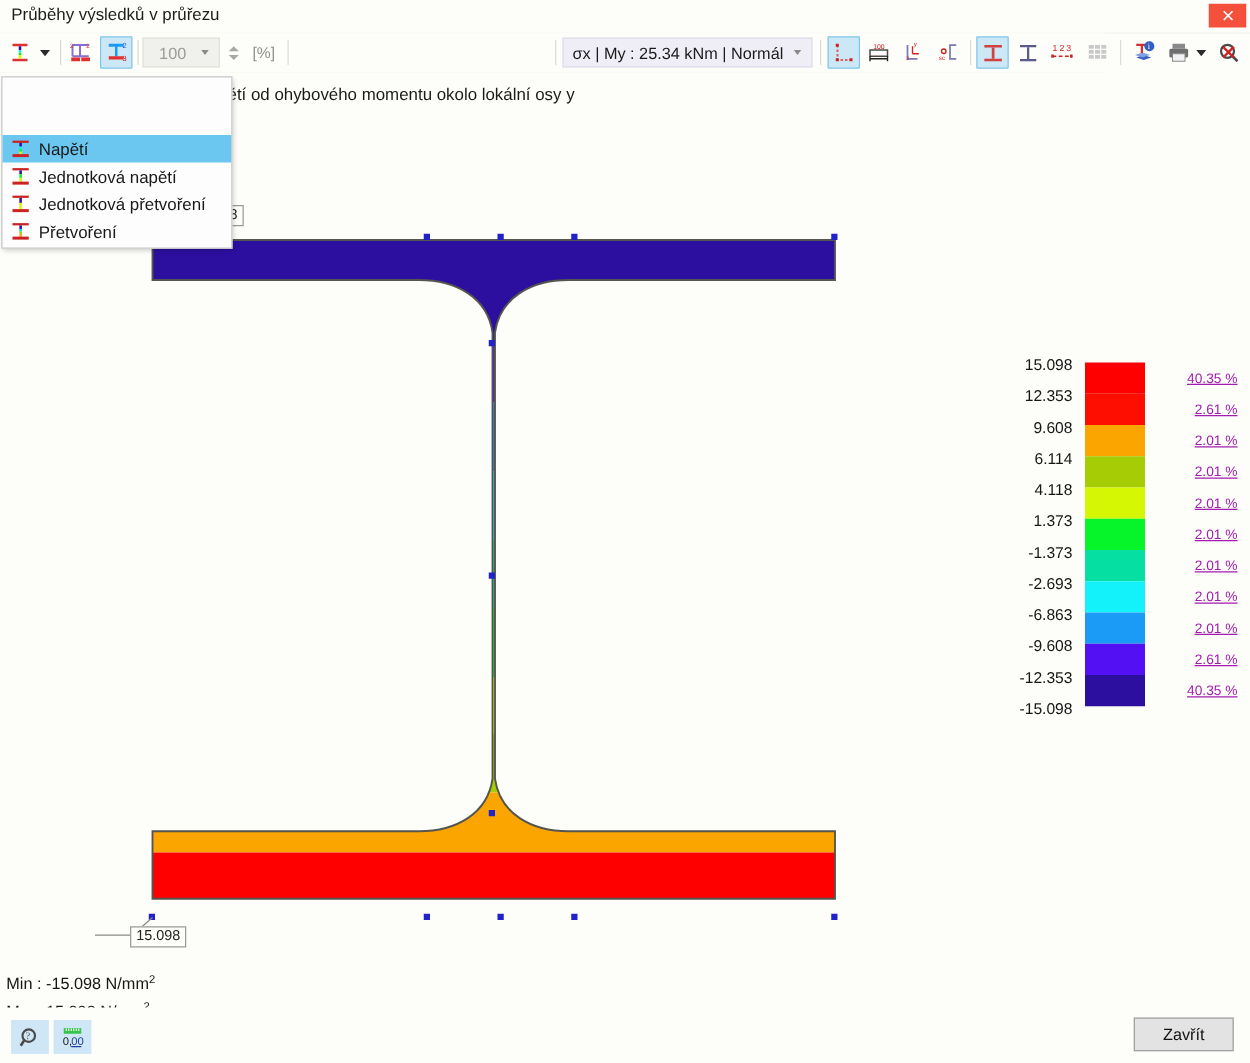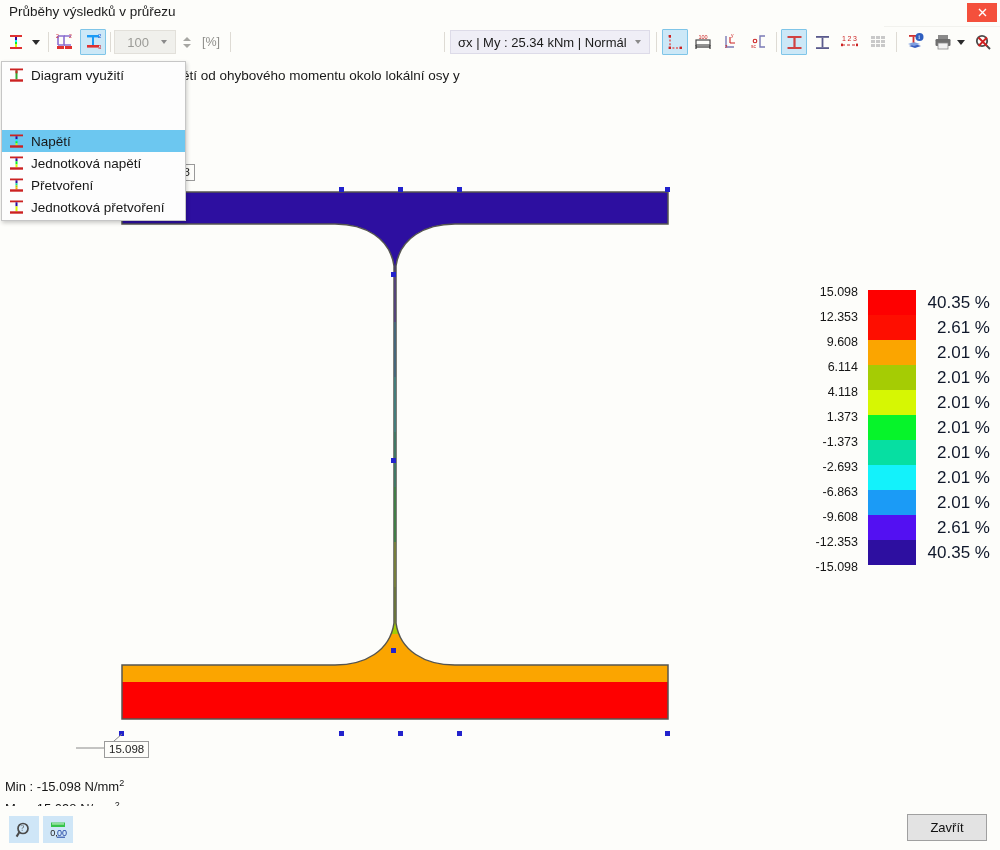--- a/index.html
+++ b/index.html
@@ -113,21 +113,21 @@
   .leg-vals{position:absolute;left:0;top:0;width:68px;}
   .leg-val{
     position:absolute;right:0;font-size:12.5px;color:#161616;text-align:right;
     white-space:nowrap;
   }
   .leg-swatches{position:absolute;left:78px;top:9px;width:48px;}
   .leg-sw{width:48px;height:25px;}
   .leg-pcts{position:absolute;left:136px;top:9px;width:64px;}
   .leg-pct{
     height:25px;display:flex;align-items:center;justify-content:flex-end;
-    font-size:17px;color:#0f172a;white-space:nowrap;
+    font-size:11px;color:#a21caf;white-space:nowrap;text-decoration:underline;
   }
 
   
   .status{position:absolute;left:5px;top:774px;font-size:13px;color:#161616;line-height:18px;}
   .status div{white-space:nowrap;}
   sup{font-size:9px;vertical-align:super;}
 
   
   .footer{position:absolute;left:0;top:806px;width:1000px;height:44px;background:#fdfdfa;}
   .fbtn{
@@ -478,31 +478,20 @@
       </g>
       <text x="2.2" y="16" font-size="9" fill="#1a1a1a" font-family="Liberation Sans, sans-serif">0,</text>
       <text x="9" y="16" font-size="9" fill="#1a3fa0" font-family="Liberation Sans, sans-serif">00</text>
       <path d="M9 17.2h8" stroke="#1a3fa0" stroke-width="1"></path>
     </svg>
   </div>
   <button class="closebtn">Zavřít</button>
 </div>
 
 <div class="menu">
-  <div class="mitem">
-    <span class="micon">
-      <svg width="17" height="17" viewBox="0 0 17 17">
-        <rect x="2" y="1.5" width="13" height="1.8" fill="#cc2222"></rect>
-        <rect x="7.5" y="3.3" width="2" height="9" fill="#33aa33"></rect>
-        <rect x="2" y="12.3" width="13" height="2.4" fill="#cc2222"></rect>
-        <rect x="7.5" y="3.3" width="2" height="3" fill="#cc2222"></rect>
-      </svg>
-    </span>
-    <span class="mlabel">Diagram využití</span>
-  </div>
   <div class="mitem sel">
     <span class="micon">
       <svg width="17" height="17" viewBox="0 0 17 17">
         <rect x="2" y="1.5" width="13" height="1.8" fill="#cc2222"></rect>
         <rect x="7.5" y="3.3" width="2" height="3" fill="#2d0fa0"></rect>
         <rect x="7.5" y="6.3" width="2" height="2" fill="#13f2fb"></rect>
         <rect x="7.5" y="8.3" width="2" height="2" fill="#06f42a"></rect>
         <rect x="7.5" y="10.3" width="2" height="2" fill="#d6f703"></rect>
         <rect x="2" y="12.3" width="13" height="2.4" fill="#cc2222"></rect>
       </svg>
@@ -518,33 +507,33 @@
         <rect x="7.5" y="9.3" width="2" height="3" fill="#d6f703"></rect>
         <rect x="2" y="12.3" width="13" height="2.4" fill="#cc2222"></rect>
       </svg>
     </span>
     <span class="mlabel">Jednotková napětí</span>
   </div>
   <div class="mitem">
     <span class="micon">
       <svg width="17" height="17" viewBox="0 0 17 17">
         <rect x="2" y="1.5" width="13" height="1.8" fill="#cc2222"></rect>
+        <rect x="7.5" y="3.3" width="2" height="4" fill="#2d0fa0"></rect>
+        <rect x="7.5" y="7.3" width="2" height="5" fill="#d6f703"></rect>
+        <rect x="2" y="12.3" width="13" height="2.4" fill="#cc2222"></rect>
+      </svg>
+    </span>
+    <span class="mlabel">Jednotková přetvoření</span>
+  </div>
+  <div class="mitem">
+    <span class="micon">
+      <svg width="17" height="17" viewBox="0 0 17 17">
+        <rect x="2" y="1.5" width="13" height="1.8" fill="#cc2222"></rect>
         <rect x="7.5" y="3.3" width="2" height="3" fill="#2d0fa0"></rect>
         <rect x="7.5" y="6.3" width="2" height="2" fill="#06dfa2"></rect>
         <rect x="7.5" y="8.3" width="2" height="2" fill="#a5cc04"></rect>
         <rect x="7.5" y="10.3" width="2" height="2" fill="#fba500"></rect>
         <rect x="2" y="12.3" width="13" height="2.4" fill="#cc2222"></rect>
       </svg>
     </span>
     <span class="mlabel">Přetvoření</span>
   </div>
-  <div class="mitem">
-    <span class="micon">
-      <svg width="17" height="17" viewBox="0 0 17 17">
-        <rect x="2" y="1.5" width="13" height="1.8" fill="#cc2222"></rect>
-        <rect x="7.5" y="3.3" width="2" height="4" fill="#2d0fa0"></rect>
-        <rect x="7.5" y="7.3" width="2" height="5" fill="#d6f703"></rect>
-        <rect x="2" y="12.3" width="13" height="2.4" fill="#cc2222"></rect>
-      </svg>
-    </span>
-    <span class="mlabel">Jednotková přetvoření</span>
-  </div>
 </div>
 
 </body></html>

